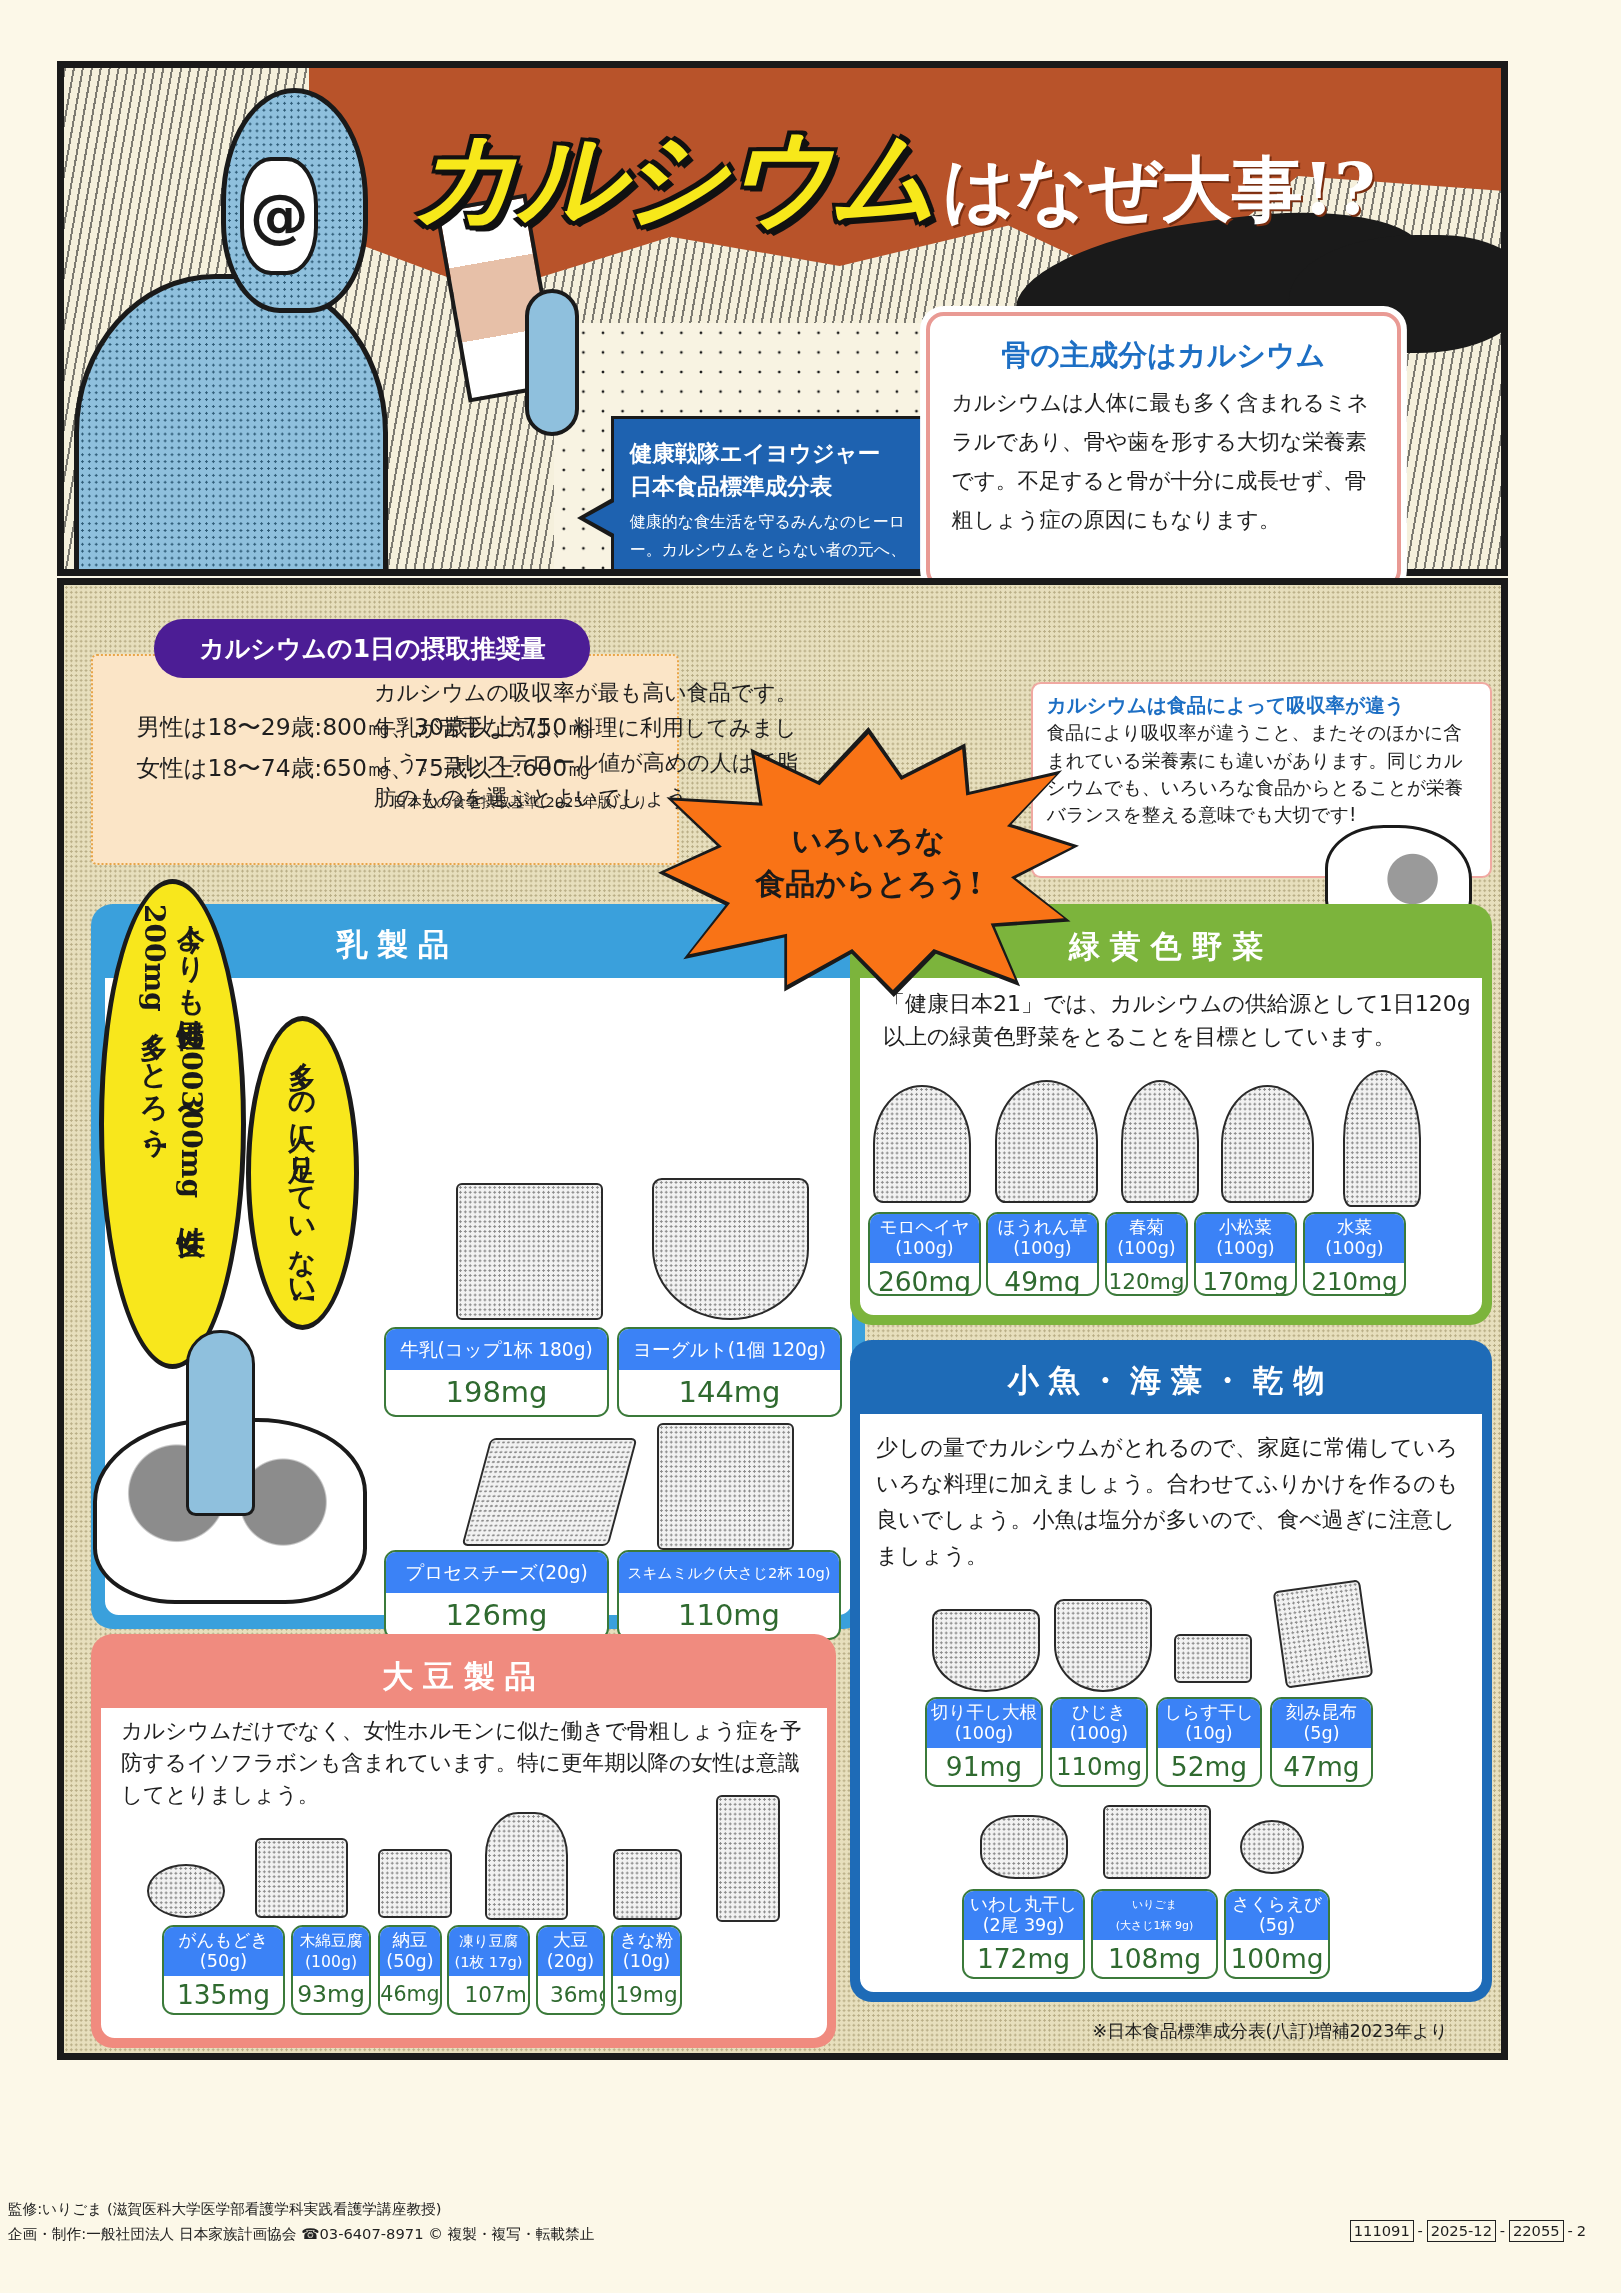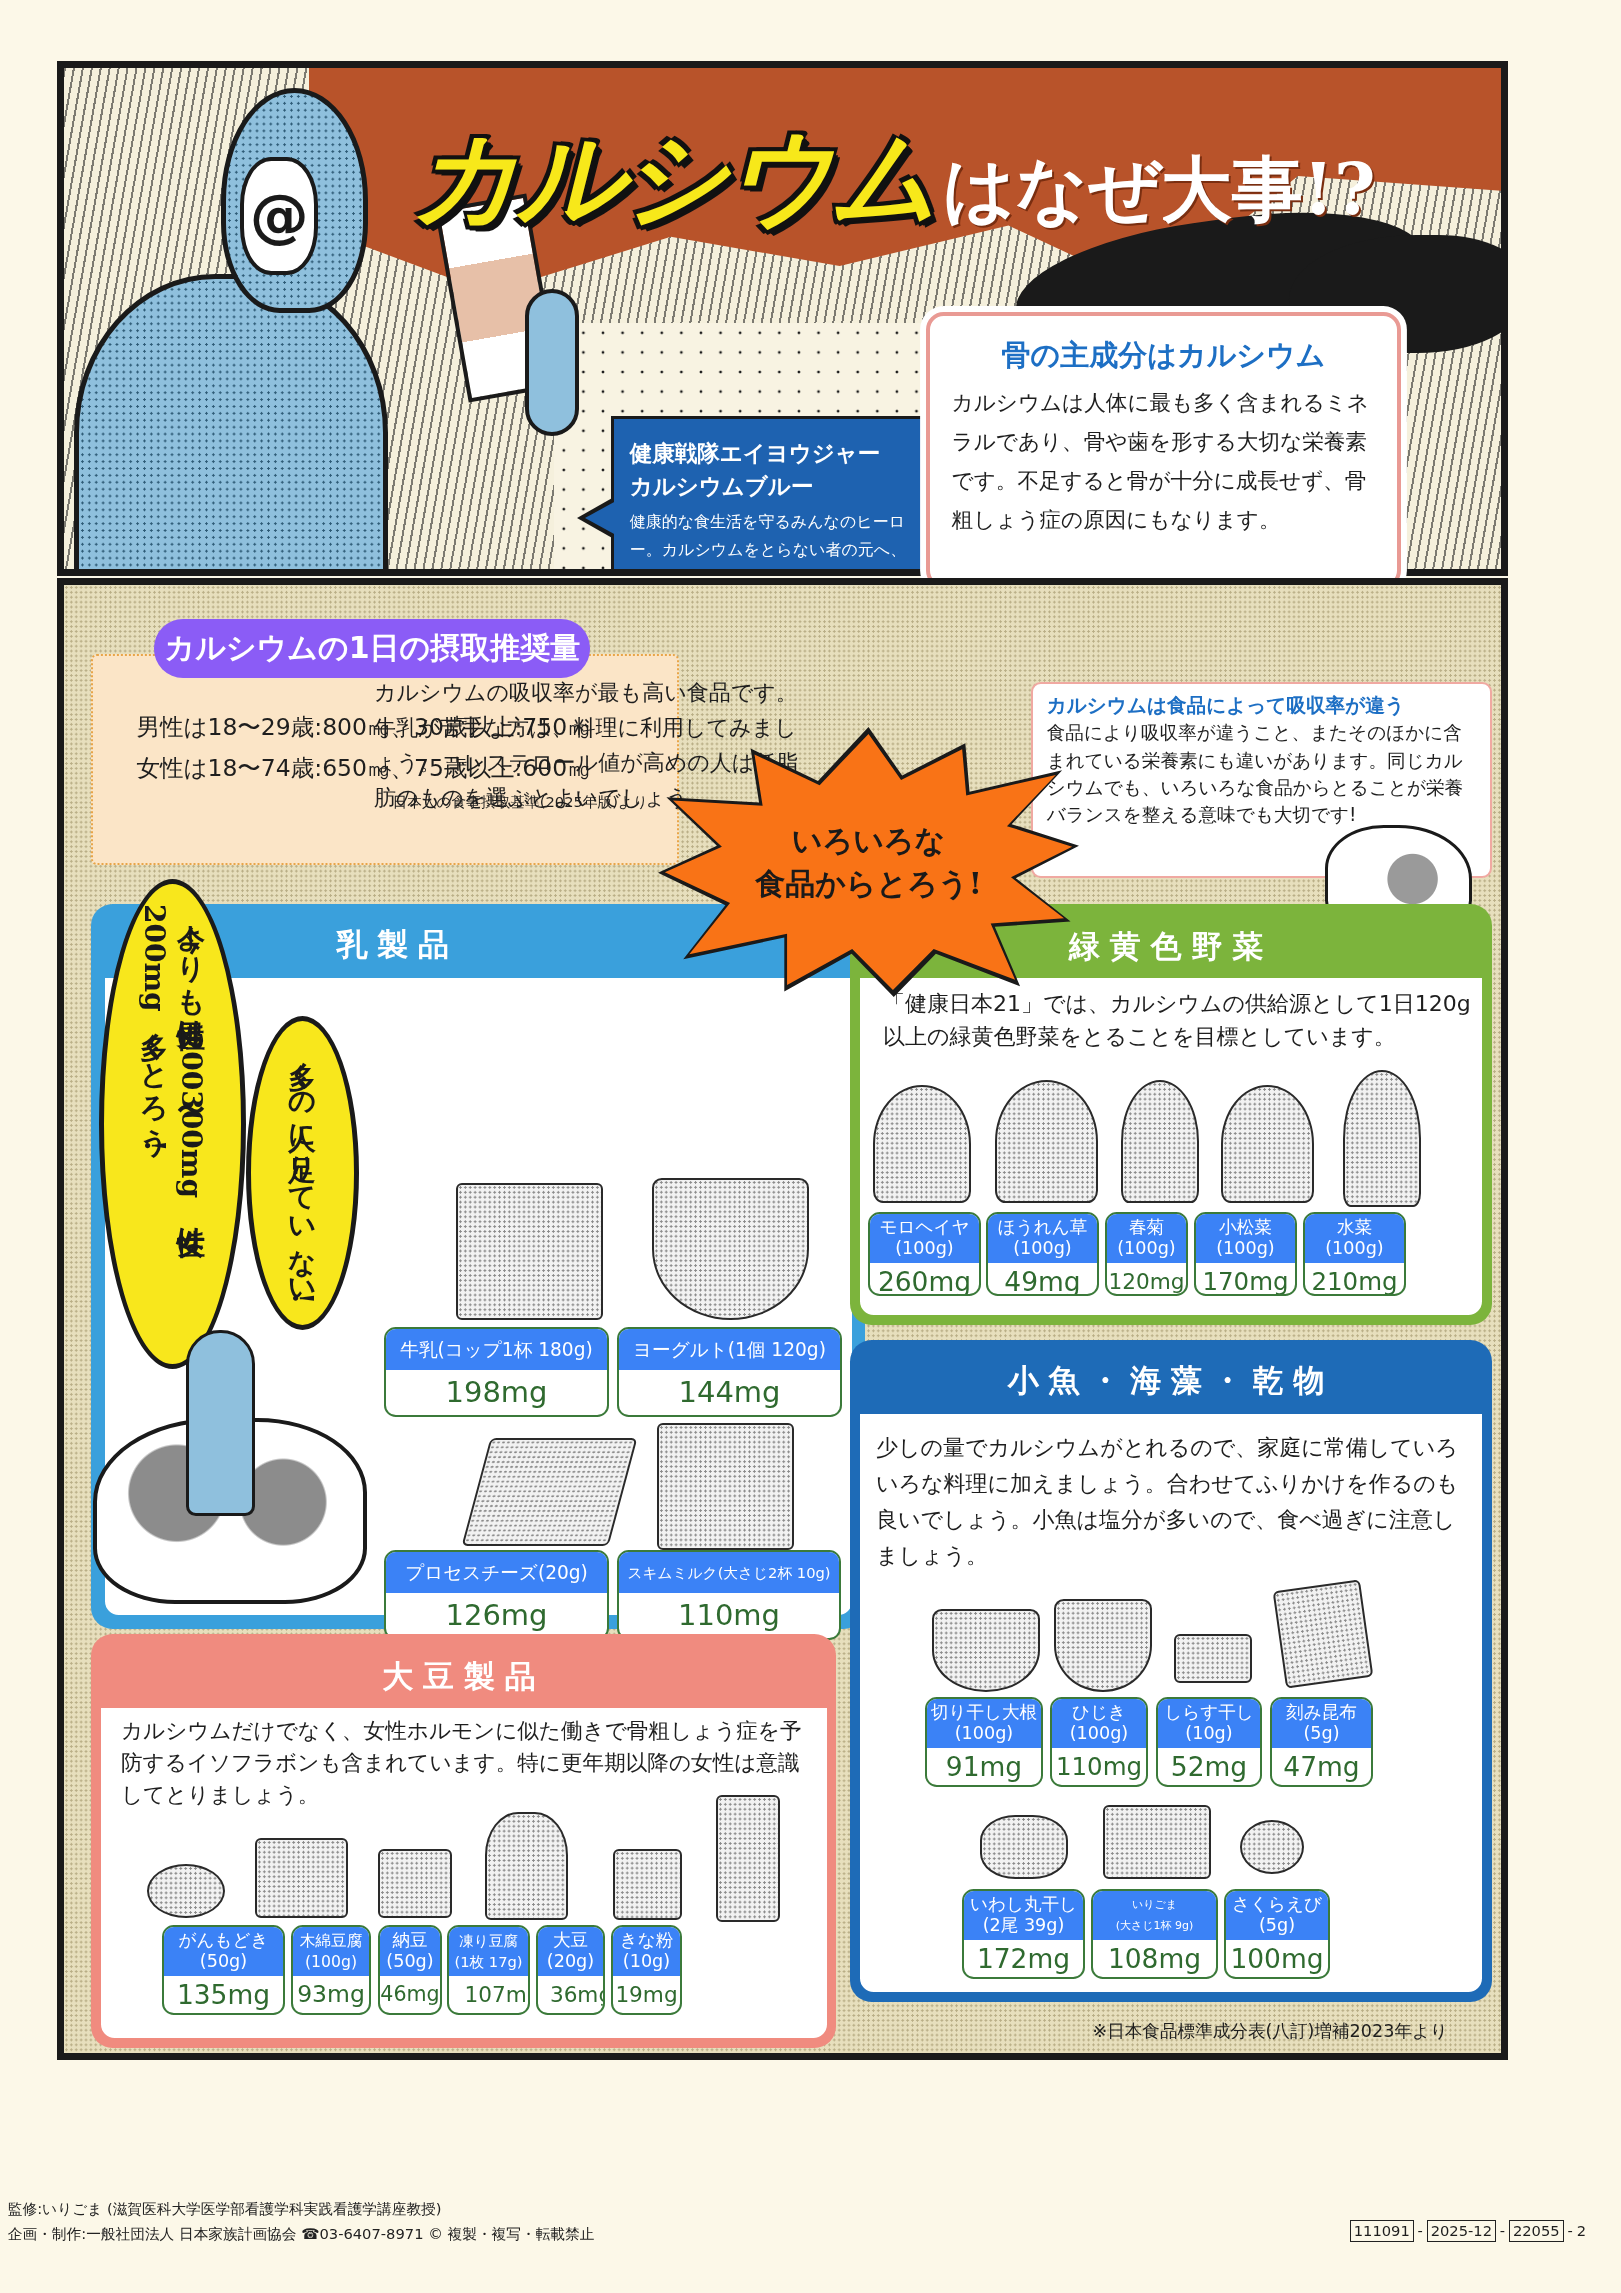--- a/index.html
+++ b/index.html
@@ -106,21 +106,21 @@
     border: 7.8px solid #1a1a1a; background: #e7dfbd;
     background-image: radial-gradient(#b9ae86 1px, transparent 1.3px); background-size: 4.9px 4.9px;
   }
   .intake-box {
     position: absolute; left: 27.4px; top: 69px; width: 588px; height: 211px;
     background: #fbe5c7; border: 2.9px dotted #e8a548; border-radius: 5.9px;
     padding: 51px 19.6px 9.8px 43px;
   }
   .intake-label {
     position: absolute; left: 61px; top: -37px; width: 436px; height: 59px;
-    background: #8b5cf6; border-radius: 29px; color: #fff; font-weight: bold; font-size: 30px;
+    background: #4c1d95; border-radius: 29px; color: #fff; font-weight: bold; font-size: 25px;
     display: flex; align-items: center; justify-content: center;
   }
   .intake-line { font-size: 23.5px; line-height: 41px; }
   .intake-src { font-size: 14.7px; text-align: right; margin-top: 3.9px; padding-right: 9.8px; }
 
   .absorb-box {
     position: absolute; left: 967px; top: 97px; width: 461px; height: 196px;
     background: #fff; border: 2.9px solid #f0a9a2; border-radius: 9.8px; padding: 7.8px 13.7px;
   }
   .ab-title { color: #1d6fc4; font-weight: bold; font-size: 19.6px; line-height: 27.4px; }
@@ -235,21 +235,21 @@
   <div class="milk-carton"></div>
   <div class="hero-hand"></div>
 
   <div class="title-wrap">
     <span class="title-main">カルシウム</span>
     <span class="title-sub">はなぜ大事!?</span>
   </div>
 
   <div class="hero-callout">
     <div class="hc-title">健康戦隊エイヨウジャー</div>
-    <div class="hc-title">カルシウムブルー</div>
+    <div class="hc-title">日本食品標準成分表</div>
     <div class="hc-body">健康的な食生活を守るみんなのヒーロー。カルシウムをとらない者の元へ、牛に乗ってやってくるぞ!</div>
   </div>
 </div>
 
 <div class="bone-box">
   <div class="bb-title">骨の主成分はカルシウム</div>
   <div class="bb-body">カルシウムは人体に最も多く含まれるミネラルであり、骨や歯を形する大切な栄養素です。不足すると骨が十分に成長せず、骨粗しょう症の原因にもなります。</div>
 </div>
 
 <div class="main-panel">

